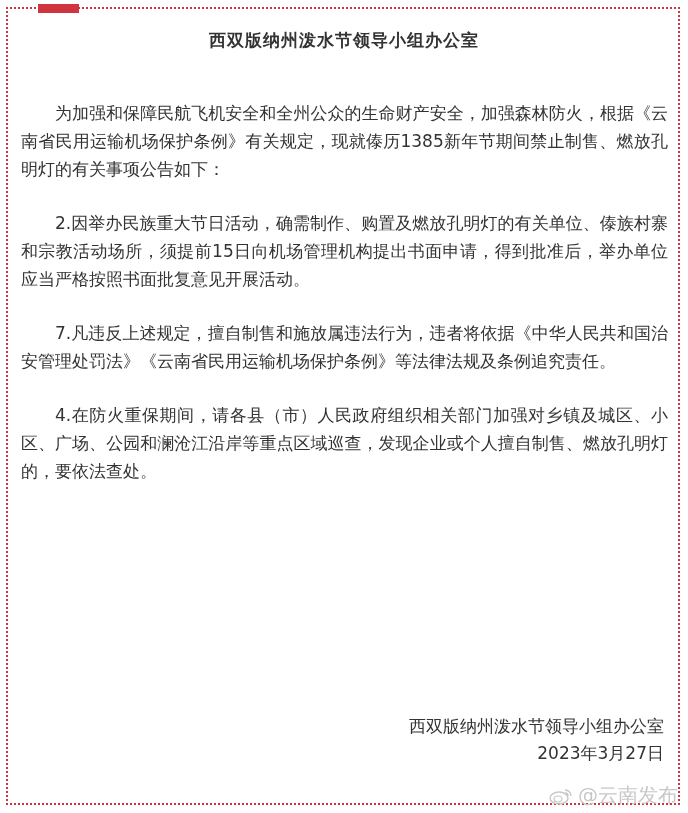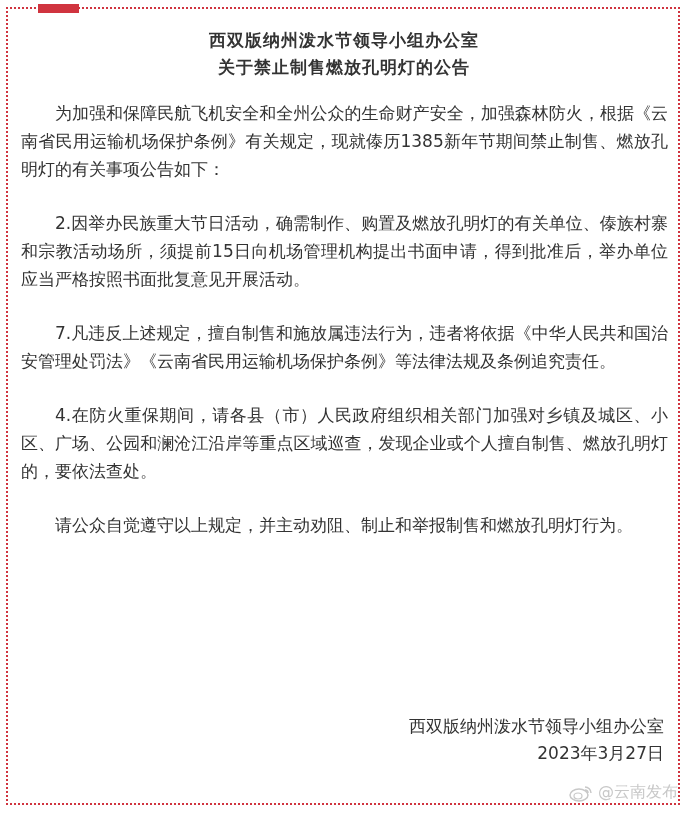--- a/index.html
+++ b/index.html
@@ -7,41 +7,39 @@
          font-family: "DejaVu Sans", "Liberation Sans", sans-serif; color: #333333; }
   .frame { position: absolute; left: 6px; top: 7px; width: 674px; height: 798px;
            border: 2px dotted #d0343f; box-sizing: border-box; }
   .tag-bar { position: absolute; left: 38px; top: 4px; width: 41px; height: 9px; background: #d0343f; }
   .title { position: absolute; left: 0; right: 0; top: 27px; text-align: center;
            font-weight: bold; font-size: 17px; line-height: 27px; color: #333333; letter-spacing: 1px; }
   .body { position: absolute; left: 21px; width: 647px; font-size: 17px; line-height: 28px;
           color: #333333; text-align: justify; }
   .para { margin: 0 0 26px 0; text-indent: 2em; }
   .sign { position: absolute; right: 24px; top: 713px; text-align: right; font-size: 17px; line-height: 27px; color: #333333; }
-  .watermark { position: absolute; right: 10px; top: 782px; font-size: 16px; color: #c8c8c8;
+  .watermark { position: absolute; right: 10px; top: 782px; font-size: 20px; color: #c8c8c8;
                display: flex; align-items: center; gap: 4px; }
   .weibo-icon { width: 26px; height: 18px; }
 </style>
 </head>
 <body>
 
 <div class="frame"></div>
 <div class="tag-bar"></div>
 
 <div class="title">
   <div>西双版纳州泼水节领导小组办公室</div>
-  <div>关于禁止制售燃放孔明灯的公告</div>
 </div>
 
 <div class="body" style="top:99px;">
   <p class="para">为加强和保障民航飞机安全和全州公众的生命财产安全，加强森林防火，根据《云南省民用运输机场保护条例》有关规定，现就傣历1385新年节期间禁止制售、燃放孔明灯的有关事项公告如下：</p>
   <p class="para">2.因举办民族重大节日活动，确需制作、购置及燃放孔明灯的有关单位、傣族村寨和宗教活动场所，须提前15日向机场管理机构提出书面申请，得到批准后，举办单位应当严格按照书面批复意见开展活动。</p>
   <p class="para">7.凡违反上述规定，擅自制售和施放属违法行为，违者将依据《中华人民共和国治安管理处罚法》《云南省民用运输机场保护条例》等法律法规及条例追究责任。</p>
   <p class="para">4.在防火重保期间，请各县（市）人民政府组织相关部门加强对乡镇及城区、小区、广场、公园和澜沧江沿岸等重点区域巡查，发现企业或个人擅自制售、燃放孔明灯的，要依法查处。</p>
-  <p class="para">请公众自觉遵守以上规定，并主动劝阻、制止和举报制售和燃放孔明灯行为。</p>
 </div>
 
 <div class="sign">
   <div>西双版纳州泼水节领导小组办公室</div>
   <div>2023年3月27日</div>
 </div>
 
 <div class="watermark">
   <svg class="weibo-icon" viewBox="0 0 26 18">
     <ellipse cx="11" cy="11" rx="9" ry="6" fill="none" stroke="#c8c8c8" stroke-width="1.5"></ellipse>

